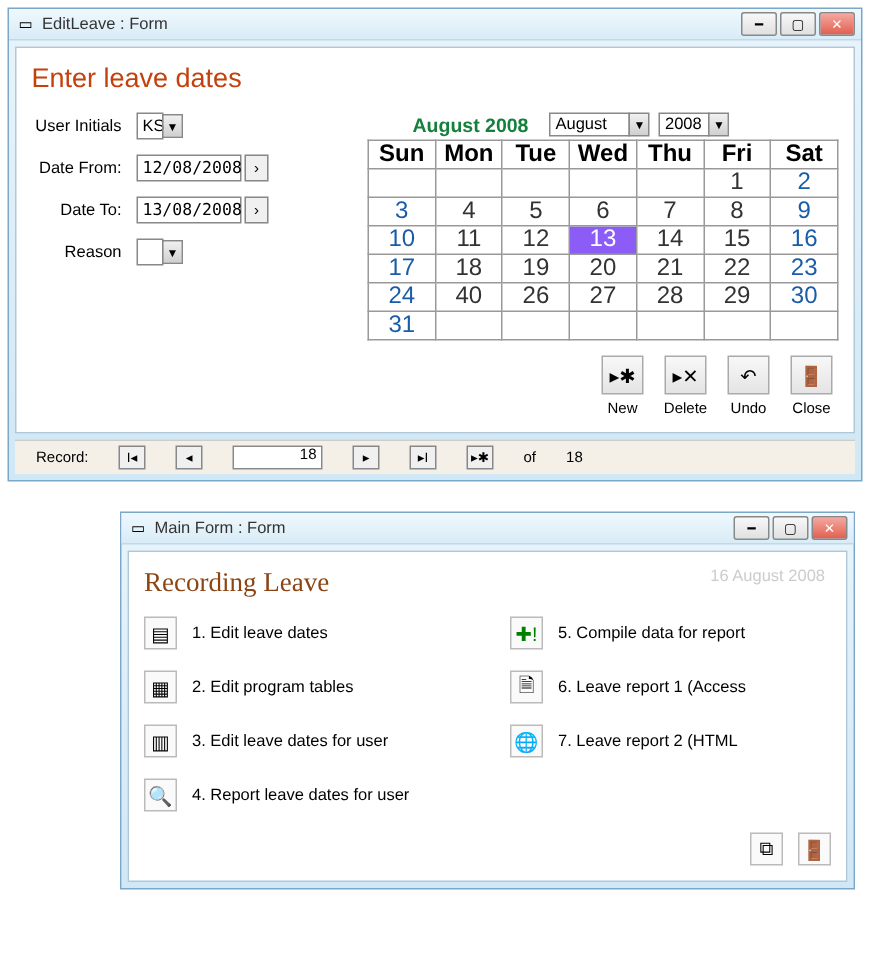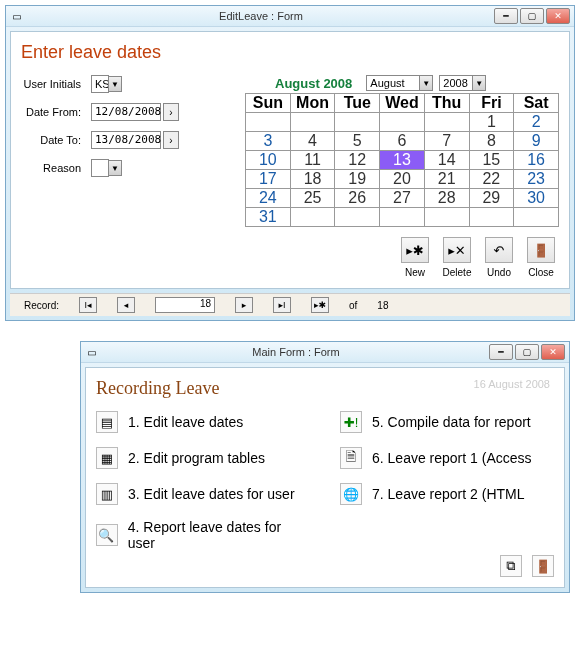--- a/index.html
+++ b/index.html
@@ -4,21 +4,21 @@
 <style>
 * { box-sizing: border-box; margin: 0; padding: 0; }
 body { font-family: Tahoma, Arial, sans-serif; font-size: 11px; background: #fff; width: 585px; }
 
 .window { background: linear-gradient(to bottom, #e8f4fb, #d0e8f5); border: 1px solid #7ba8c9; margin: 5px; }
 .window.top { width: 570px; }
 .window.bottom { width: 490px; margin-left: 80px; margin-top: 20px; }
 
 .titlebar { display: flex; align-items: center; padding: 2px 4px; background: linear-gradient(to bottom, #f0f8fd, #d8ecf7); border-bottom: 1px solid #c0d8e8; }
 .titlebar-icon { width: 14px; height: 14px; display: inline-flex; align-items: center; justify-content: center; margin-right: 4px; font-size: 10px; }
-.titlebar-text { flex: 1; font-size: 11px; color: #333; text-align: center; }
+.titlebar-text { flex: 1; font-size: 11px; color: #333; }
 .winbtns { display: flex; gap: 2px; }
 .winbtn { width: 24px; height: 16px; border: 1px solid #888; background: linear-gradient(to bottom, #f8f8f8, #e0e0e0); border-radius: 2px; font-size: 9px; display: flex; align-items: center; justify-content: center; cursor: pointer; }
 .winbtn.close { background: linear-gradient(to bottom, #f5a8a0, #e06050); color: #fff; }
 
 .window-body { background: #fff; margin: 4px; border: 1px solid #b0c8d8; padding: 10px; position: relative; }
 
 h2.heading { font-family: 'Trebuchet MS', Arial; font-size: 18px; color: #c2410c; font-weight: normal; margin-bottom: 12px; }
 h2.heading.brown { font-family: 'Comic Sans MS', cursive; color: #8b4513; font-size: 18px; }
 .date-right { position: absolute; right: 14px; top: 10px; color: #ccc; font-size: 11px; }
 
@@ -53,21 +53,21 @@
 .action-btn .btn-label { font-size: 10px; }
 
 .recnav { background: #f4f0e8; padding: 3px 14px; font-size: 10px; display: flex; align-items: center; gap: 20px; border-top: 1px solid #ccc; margin: 0 4px 4px; }
 .recnav .nav-btn { border: 1px solid #888; background: #f0f0f0; width: 18px; height: 16px; font-size: 9px; display: flex; align-items: center; justify-content: center; cursor: pointer; }
 .recnav .rec-field { border: 1px solid #888; background: #fff; width: 60px; height: 16px; text-align: right; padding: 0 3px; font-size: 10px; }
 
 .menu-list { margin-top: 8px; display: flex; gap: 30px; }
 .menu-col { flex: 1; }
 .menu-item { display: flex; align-items: center; gap: 10px; margin-bottom: 14px; }
 .menu-icon { width: 22px; height: 22px; border: 1px solid #bbb; display: flex; align-items: center; justify-content: center; font-size: 13px; cursor: pointer; background: #fafafa; }
-.menu-text { font-size: 14px; }
+.menu-text { font-size: 11px; }
 .bottom-actions { display: flex; justify-content: flex-end; gap: 10px; margin-top: 4px; }
 .bottom-actions .menu-icon { cursor: pointer; }
 .invis { visibility: hidden; }
 </style>
 </head>
 <body>
 
 <div class="window top">
   <div class="titlebar">
     <span class="titlebar-icon">▭</span>
@@ -167,21 +167,21 @@
                 <td class="weekend">17</td>
                 <td>18</td>
                 <td>19</td>
                 <td>20</td>
                 <td>21</td>
                 <td>22</td>
                 <td class="weekend">23</td>
               </tr>
               <tr>
                 <td class="weekend">24</td>
-                <td>25</td>
+                <td>40</td>
                 <td>26</td>
                 <td>27</td>
                 <td>28</td>
                 <td>29</td>
                 <td class="weekend">30</td>
               </tr>
               <tr>
                 <td class="weekend">31</td>
                 <td class="empty"></td>
                 <td class="empty"></td>

